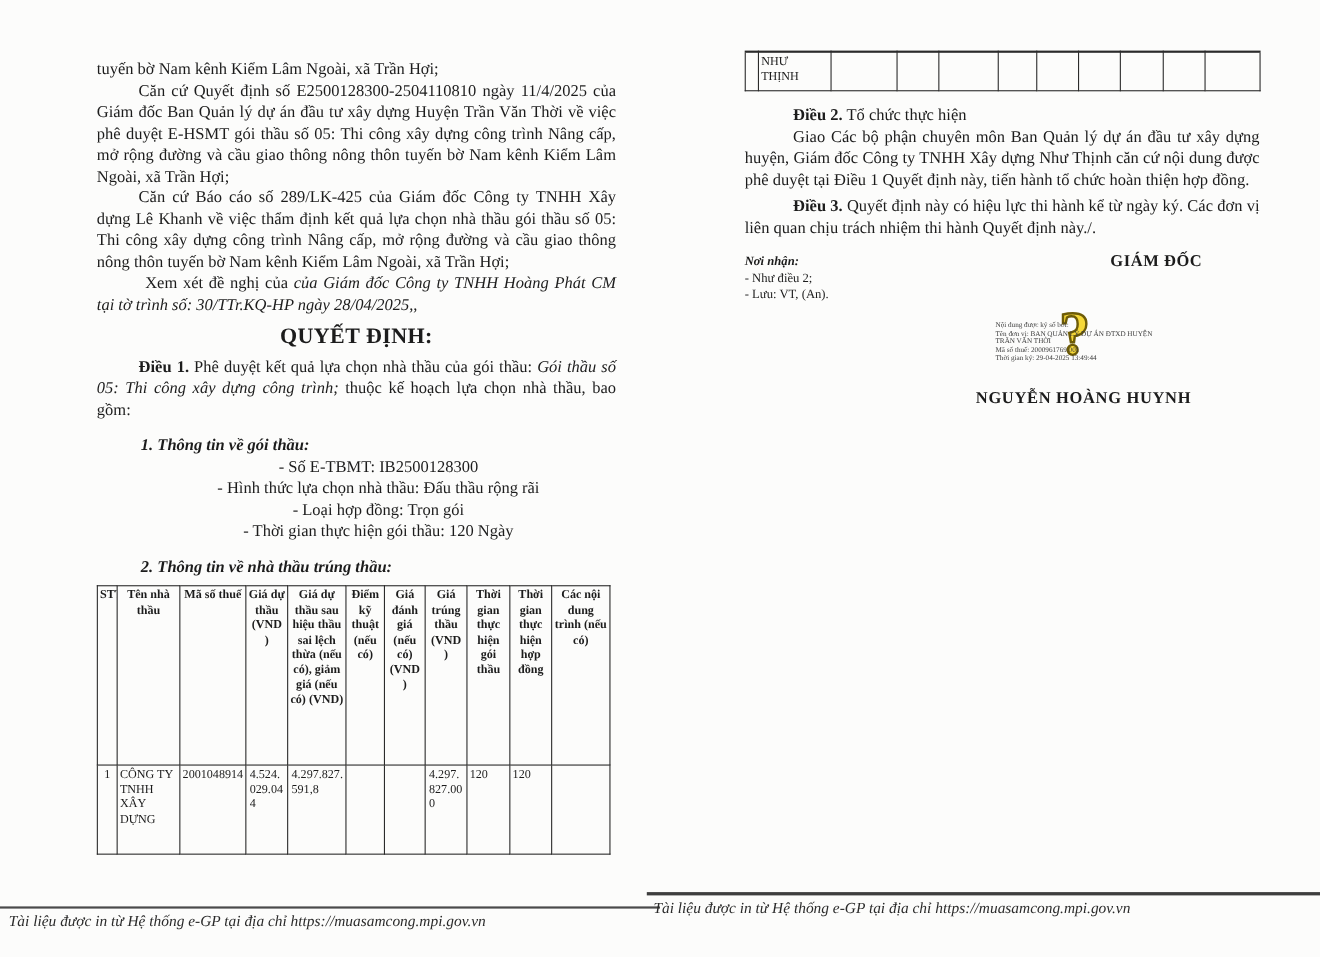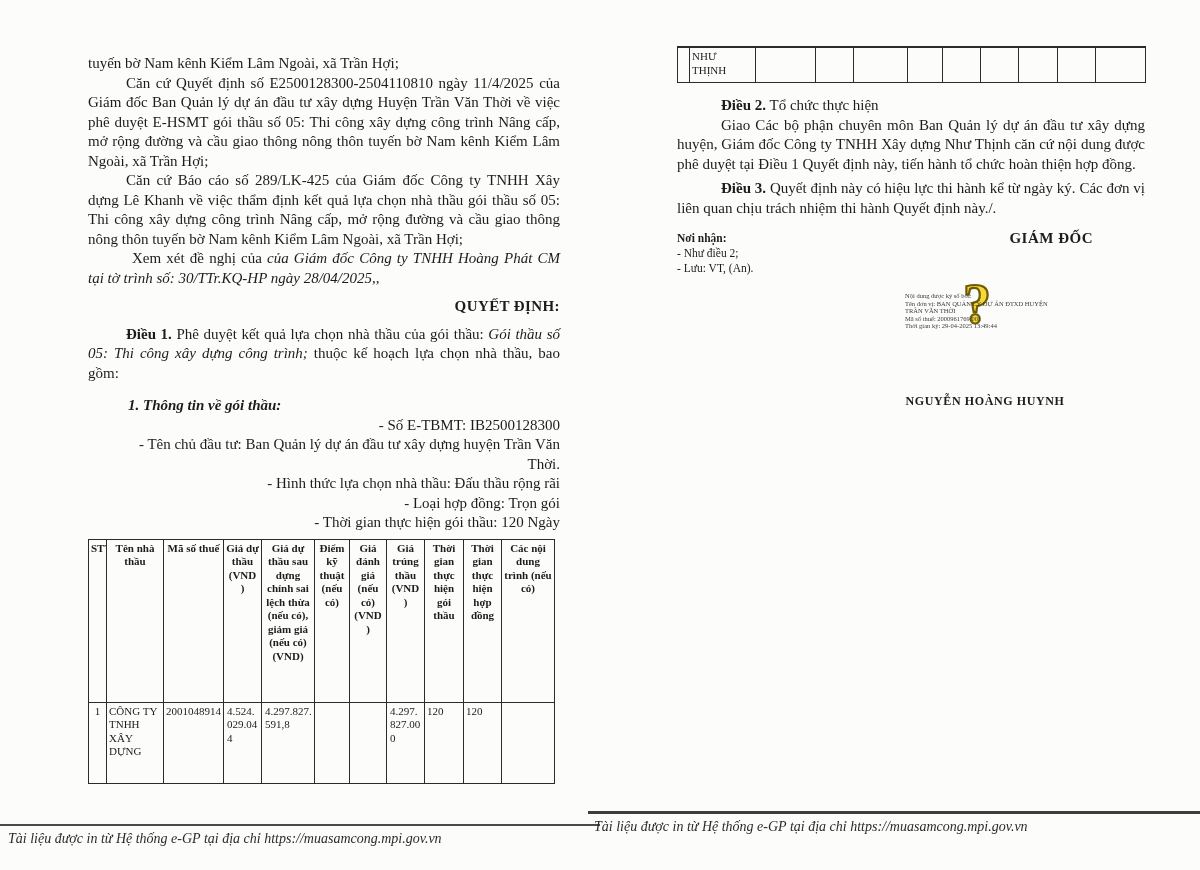--- a/index.html
+++ b/index.html
@@ -8,72 +8,72 @@
     background:#fcfcfb;color:#1c1c1c;
     font-family:"Liberation Serif","DejaVu Serif",serif;
   }
   .page{position:absolute;}
   .page-left{left:88px;top:54px;width:472px;}
   .page-right{left:677px;top:46px;width:468px;}
   p{margin:0;font-size:15px;line-height:19.5px;}
   .just{text-align:justify;}
   .ind{text-indent:38px;}
   .ind2{text-indent:44px;}
-  .heading{text-align:right;font-weight:bold;font-size:15px;margin:9px 0 8px;letter-spacing:.4px;}
+  .heading{text-align:center;font-weight:bold;font-size:20px;margin:9px 0 8px;letter-spacing:.4px;}
   .sec{font-weight:bold;font-style:italic;text-indent:40px;margin-top:13px;}
-  .item{text-indent:40px;text-align:right;}
+  .item{text-indent:40px;text-align:center;}
   b{font-weight:bold;}
   table{border-collapse:collapse;table-layout:fixed;margin-top:6px;border-radius:16px;}
   .main-table{width:466px;}
   .cont-table{width:468px;}
   td,th{border:1px solid #2b2b2b;vertical-align:top;padding:2px 2px;
         font-size:11px;line-height:13.5px;overflow:hidden;}
   th{font-weight:bold;text-align:center;height:158px;}
   .main-table td{height:76px;}
   .cont-table{border-top:2px solid #2b2b2b;}
   .cont-table td{height:30px;}
   .c{text-align:center;}
   .num{word-break:break-all;text-align:left;padding-left:3px;}
   .mt12{margin-top:13px;}
   .noinhan{margin-top:13px;}
-  .noinhan-title{font-weight:bold;font-size:11.5px;line-height:15px;}
+  .noinhan-title{font-weight:bold;font-style:italic;font-size:11.5px;line-height:15px;}
   .noinhan-item{font-size:11.5px;line-height:15px;text-align:left;}
   .sig-col{position:absolute;left:877px;top:229px;width:216px;text-align:right;}
   .director-title{font-weight:bold;font-size:15px;letter-spacing:.5px;}
   .sig-stamp{position:absolute;left:905px;top:292px;width:150px;text-align:left;}
   .sig-line{font-size:6.5px;line-height:7.6px;color:#3c3c3c;position:relative;z-index:2;
             font-family:"Liberation Serif","DejaVu Serif",serif;}
   .qmark{position:absolute;left:58px;top:-16px;z-index:1;
          font-size:56px;line-height:56px;font-weight:bold;
          -webkit-text-stroke:2.2px #6e5c07;}
   .director-name{position:absolute;left:877px;top:354px;width:216px;text-align:center;
-                 font-weight:bold;font-size:12px;letter-spacing:.6px;margin-top:40px;}
+                 font-weight:bold;font-size:15px;letter-spacing:.6px;}
   .rule{position:absolute;background:#4a4a4a;}
   .rule-left{left:0;top:824px;width:600px;height:2px;}
   .rule-right{left:588px;top:811px;width:612px;height:2.5px;background:#3e3e3e;}
   .footer-text{position:absolute;font-style:italic;font-size:14px;color:#2a2a2a;white-space:nowrap;}
   .footer-left{left:8px;top:831px;}
   .footer-right{left:594px;top:819px;}
 </style>
 </head>
 <body>
 
 <div class="page page-left">
   <p class="just">tuyến bờ Nam kênh Kiểm Lâm Ngoài, xã Trần Hợi;</p>
   <p class="just ind">Căn cứ Quyết định số E2500128300-2504110810 ngày 11/4/2025 của Giám đốc Ban Quản lý dự án đầu tư xây dựng Huyện Trần Văn Thời về việc phê duyệt E-HSMT gói thầu số 05: Thi công xây dựng công trình Nâng cấp, mở rộng đường và cầu giao thông nông thôn tuyến bờ Nam kênh Kiểm Lâm Ngoài, xã Trần Hợi;</p>
   <p class="just ind">Căn cứ Báo cáo số 289/LK-425 của Giám đốc Công ty TNHH Xây dựng Lê Khanh về việc thẩm định kết quả lựa chọn nhà thầu gói thầu số 05: Thi công xây dựng công trình Nâng cấp, mở rộng đường và cầu giao thông nông thôn tuyến bờ Nam kênh Kiểm Lâm Ngoài, xã Trần Hợi;</p>
   <p class="just ind2"><span>Xem xét đề nghị của </span><i>của Giám đốc Công ty TNHH Hoàng Phát CM tại tờ trình số: 30/TTr.KQ-HP ngày 28/04/2025,,</i></p>
   <p class="heading">QUYẾT ĐỊNH:</p>
   <p class="just ind"><b>Điều 1.</b><span> Phê duyệt kết quả lựa chọn nhà thầu của gói thầu: </span><i>Gói thầu số 05: Thi công xây dựng công trình;</i><span> thuộc kế hoạch lựa chọn nhà thầu, bao gồm:</span></p>
   <p class="sec">1. Thông tin về gói thầu:</p>
   <p class="item">- Số E-TBMT: IB2500128300</p>
-  <p class="item">- Tên chủ đầu tư: Ban Quản lý dự án đầu tư xây dựng huyện Trần Văn Thời.</p>
   <p class="item">- Hình thức lựa chọn nhà thầu: Đấu thầu rộng rãi</p>
   <p class="item">- Loại hợp đồng: Trọn gói</p>
   <p class="item">- Thời gian thực hiện gói thầu: 120 Ngày</p>
+  <p class="sec">2. Thông tin về nhà thầu trúng thầu:</p>
 
   <table class="main-table">
     <colgroup>
       <col style="width:18px">
         <col style="width:57px">
         <col style="width:60px">
         <col style="width:38px">
       <col style="width:53px">
         <col style="width:35px">
         <col style="width:37px">
@@ -81,21 +81,21 @@
       <col style="width:39px">
         <col style="width:38px">
         <col style="width:53px">
     </colgroup>
     <tbody>
         <tr>
       <th>STT</th>
       <th>Tên nhà thầu</th>
       <th>Mã số thuế</th>
       <th>Giá dự thầu (VND )</th>
-      <th>Giá dự thầu sau dựng chỉnh sai lệch thừa (nếu có), giảm giá (nếu có) (VND)</th>
+      <th>Giá dự thầu sau hiệu thầu sai lệch thừa (nếu có), giảm giá (nếu có) (VND)</th>
       <th>Điểm kỹ thuật (nếu có)</th>
       <th>Giá đánh giá (nếu có) (VND )</th>
       <th>Giá trúng thầu (VND )</th>
       <th>Thời gian thực hiện gói thầu</th>
       <th>Thời gian thực hiện hợp đồng</th>
       <th>Các nội dung trình (nếu có)</th>
     </tr>
     <tr>
       <td class="c">1</td>
       <td>CÔNG TY TNHH XÂY DỰNG</td>

